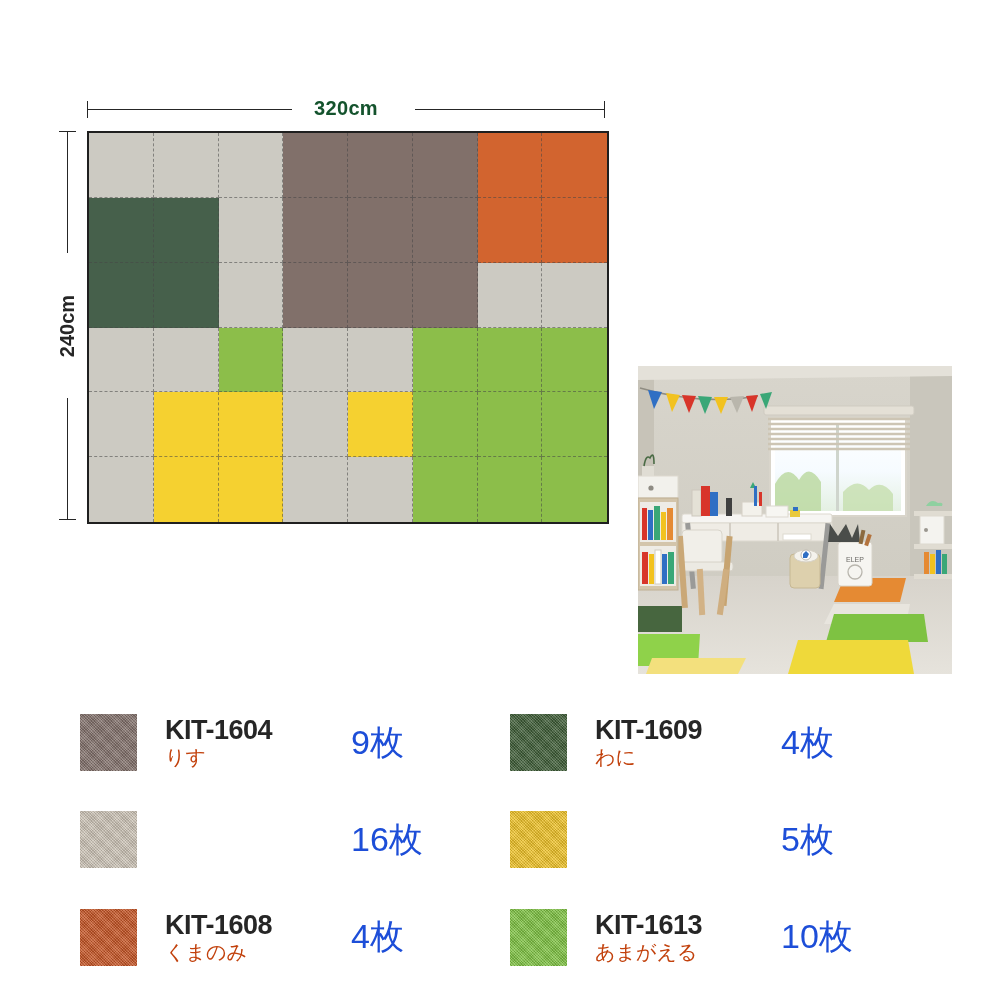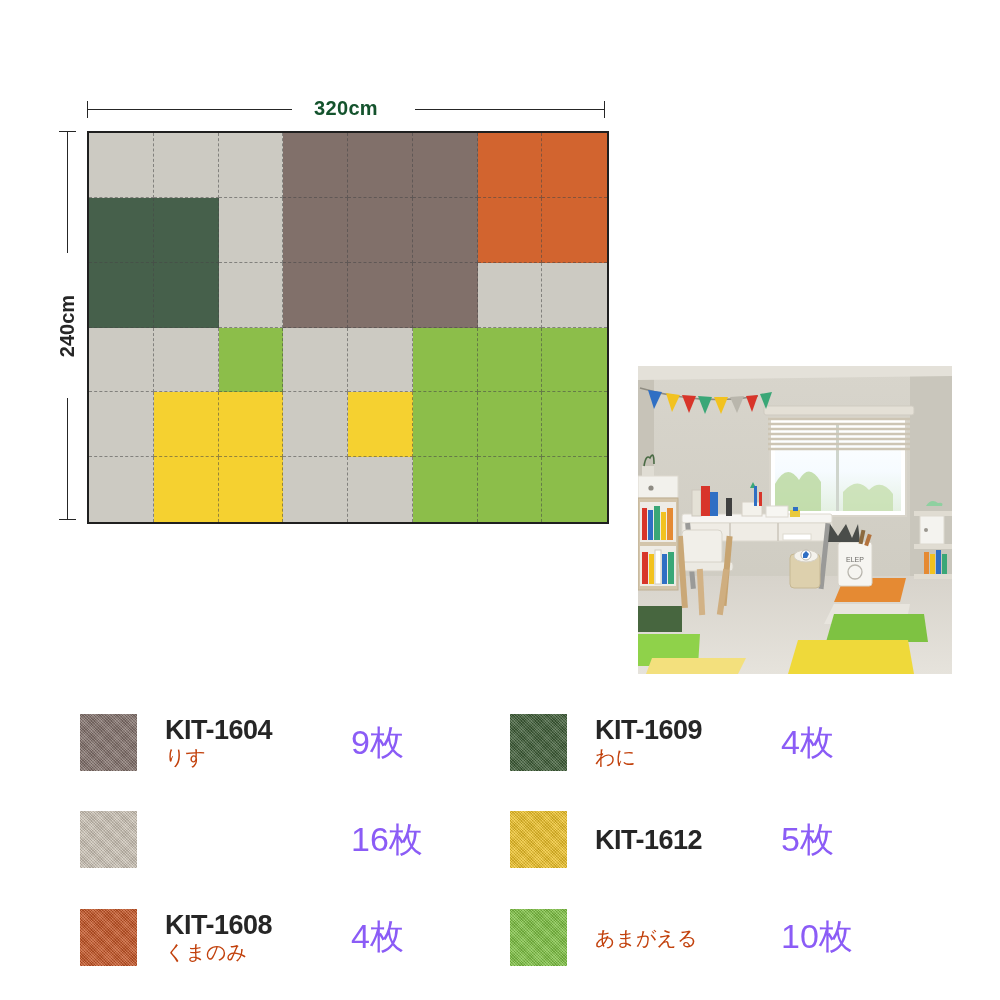--- a/index.html
+++ b/index.html
@@ -183,21 +183,21 @@
     font-size: 20px;
     font-weight: 400;
     color: #c2410c;
     line-height: 1.2;
     margin-top: 1px;
     white-space: nowrap;
   }
   .legend-count {
     font-size: 34px;
     font-weight: 400;
-    color: #8b5cf6;
+    color: #1d4ed8;
     white-space: nowrap;
     margin-left: 4px;
   }
 </style>
 </head>
 <body>
 
 <div id="layout-diagram">
 
   <div id="dim-top">
@@ -434,36 +434,36 @@
       </div>
       <div class="legend-text">
       </div>
       <div class="legend-count">16枚</div>
     </div>
     <div class="legend-item right">
       <div class="swatch" style="background: rgb(239, 194, 39);">
         <div class="tex" style="background: repeating-linear-gradient(45deg, rgba(255, 255, 255, 0.16) 0px, rgba(255, 255, 255, 0.16) 1px, rgba(0, 0, 0, 0.1) 1px, rgba(0, 0, 0, 0.1) 2px), repeating-linear-gradient(-45deg, rgba(255, 255, 255, 0.1) 0px, rgba(255, 255, 255, 0.1) 1px, rgba(0, 0, 0, 0.07) 1px, rgba(0, 0, 0, 0.07) 2px);"></div>
       </div>
       <div class="legend-text">
-        <div class="legend-code">KIT-1612</div>
       </div>
       <div class="legend-count">5枚</div>
     </div>
     <div class="legend-item">
       <div class="swatch" style="background: rgb(197, 84, 36);">
         <div class="tex" style="background: repeating-linear-gradient(45deg, rgba(255, 255, 255, 0.16) 0px, rgba(255, 255, 255, 0.16) 1px, rgba(0, 0, 0, 0.1) 1px, rgba(0, 0, 0, 0.1) 2px), repeating-linear-gradient(-45deg, rgba(255, 255, 255, 0.1) 0px, rgba(255, 255, 255, 0.1) 1px, rgba(0, 0, 0, 0.07) 1px, rgba(0, 0, 0, 0.07) 2px);"></div>
       </div>
       <div class="legend-text">
         <div class="legend-code">KIT-1608</div>
         <div class="legend-name">くまのみ</div>
       </div>
       <div class="legend-count">4枚</div>
     </div>
     <div class="legend-item right">
       <div class="swatch" style="background: rgb(126, 194, 66);">
         <div class="tex" style="background: repeating-linear-gradient(45deg, rgba(255, 255, 255, 0.16) 0px, rgba(255, 255, 255, 0.16) 1px, rgba(0, 0, 0, 0.1) 1px, rgba(0, 0, 0, 0.1) 2px), repeating-linear-gradient(-45deg, rgba(255, 255, 255, 0.1) 0px, rgba(255, 255, 255, 0.1) 1px, rgba(0, 0, 0, 0.07) 1px, rgba(0, 0, 0, 0.07) 2px);"></div>
       </div>
       <div class="legend-text">
+        <div class="legend-code">KIT-1613</div>
         <div class="legend-name">あまがえる</div>
       </div>
       <div class="legend-count">10枚</div>
     </div>
   </div>
 
 </body></html>

